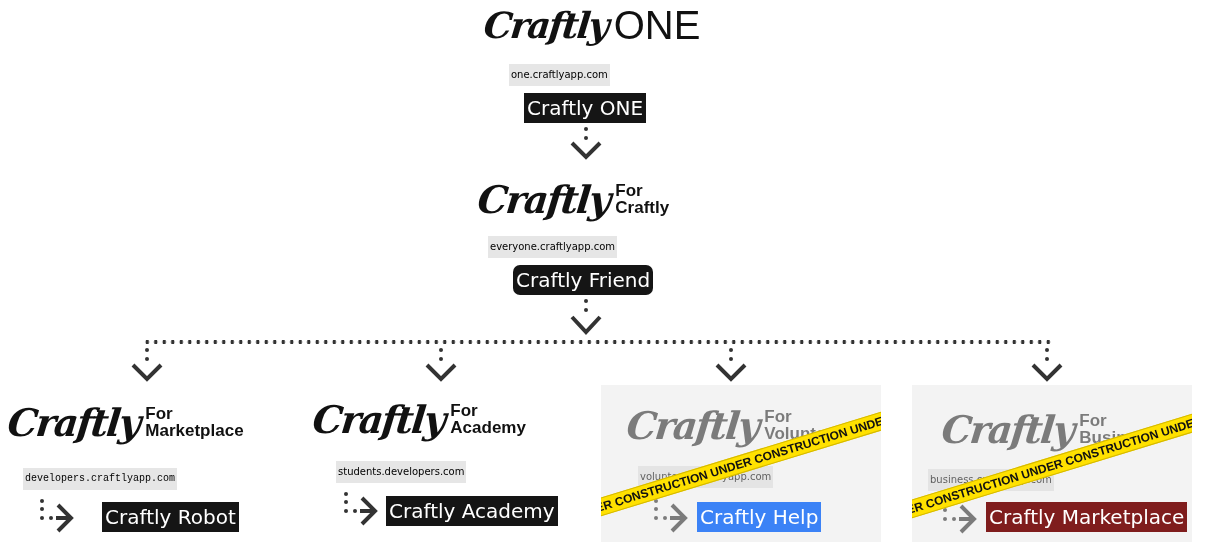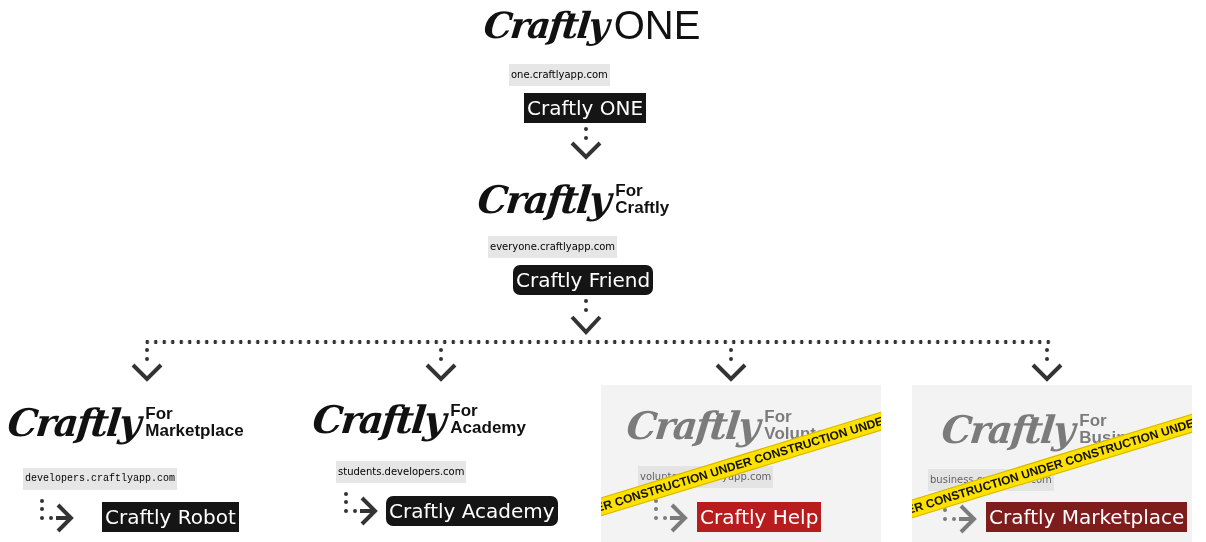--- a/index.html
+++ b/index.html
@@ -131,42 +131,42 @@
 </div>
 <div class="domain" style="left:336px; top:461px;">students.developers.com</div>
 <svg class="abs" style="left:342px; top:490px;" width="42" height="36">
   <circle cx="4" cy="4" r="2" fill="#333"></circle>
     <circle cx="4" cy="12" r="2" fill="#333"></circle>
     <circle cx="4" cy="21" r="2" fill="#333"></circle>
     <circle cx="13" cy="21" r="2" fill="#333"></circle>
   <polyline points="20,8 33,21 20,34" fill="none" stroke="#333" stroke-width="4"></polyline>
   <line x1="18" y1="21" x2="32" y2="21" stroke="#333" stroke-width="4"></line>
 </svg>
-<div class="product" style="left:386px; top:496px;border-radius:7px;">Craftly Academy</div>
+<div class="product" style="left:386px; top:496px;">Craftly Academy</div>
 
 <div class="card" style="left:601px; top:385px; width:280px; height:157px;">
   <div class="faded">
     <div class="logo" style="left:26px; top:14px; height:52px;">
       <span class="script" style="font-size:38px; color:#333;">Craftly</span>
       <div class="logo-sub" style="font-size:17px; color:#333;">
         <div>For</div>
         <div>Volunteers</div>
       </div>
     </div>
     <div class="domain" style="left:37px; top:81px; background:#dcdcdc;">volunteers.craftlyapp.com</div>
     <svg class="abs" style="left:51px; top:112px;" width="42" height="36">
       <circle cx="4" cy="4" r="2" fill="#333"></circle>
         <circle cx="4" cy="12" r="2" fill="#333"></circle>
         <circle cx="4" cy="21" r="2" fill="#333"></circle>
         <circle cx="13" cy="21" r="2" fill="#333"></circle>
       <polyline points="20,8 33,21 20,34" fill="none" stroke="#333" stroke-width="4"></polyline>
       <line x1="18" y1="21" x2="32" y2="21" stroke="#333" stroke-width="4"></line>
     </svg>
   </div>
-  <div class="product" style="left:96px; top:117px; background:#b91c1c;">Craftly Help</div>
+  <div class="product" style="left:96px; top:117px; background:#3b82f6;">Craftly Help</div>
   <div class="tape" style="left:-30px; top:122px; width:400px; transform: rotate(-17deg);">UNDER CONSTRUCTION  UNDER CONSTRUCTION  UNDER CONSTRUCTION  UNDER CONSTRUCTION</div>
 </div>
 
 <div class="card" style="left:912px; top:385px; width:280px; height:157px;">
   <div class="faded">
     <div class="logo" style="left:30px; top:18px; height:52px;">
       <span class="script" style="font-size:38px; color:#333;">Craftly</span>
       <div class="logo-sub" style="font-size:17px; color:#333;">
         <div>For</div>
         <div>Business</div>

